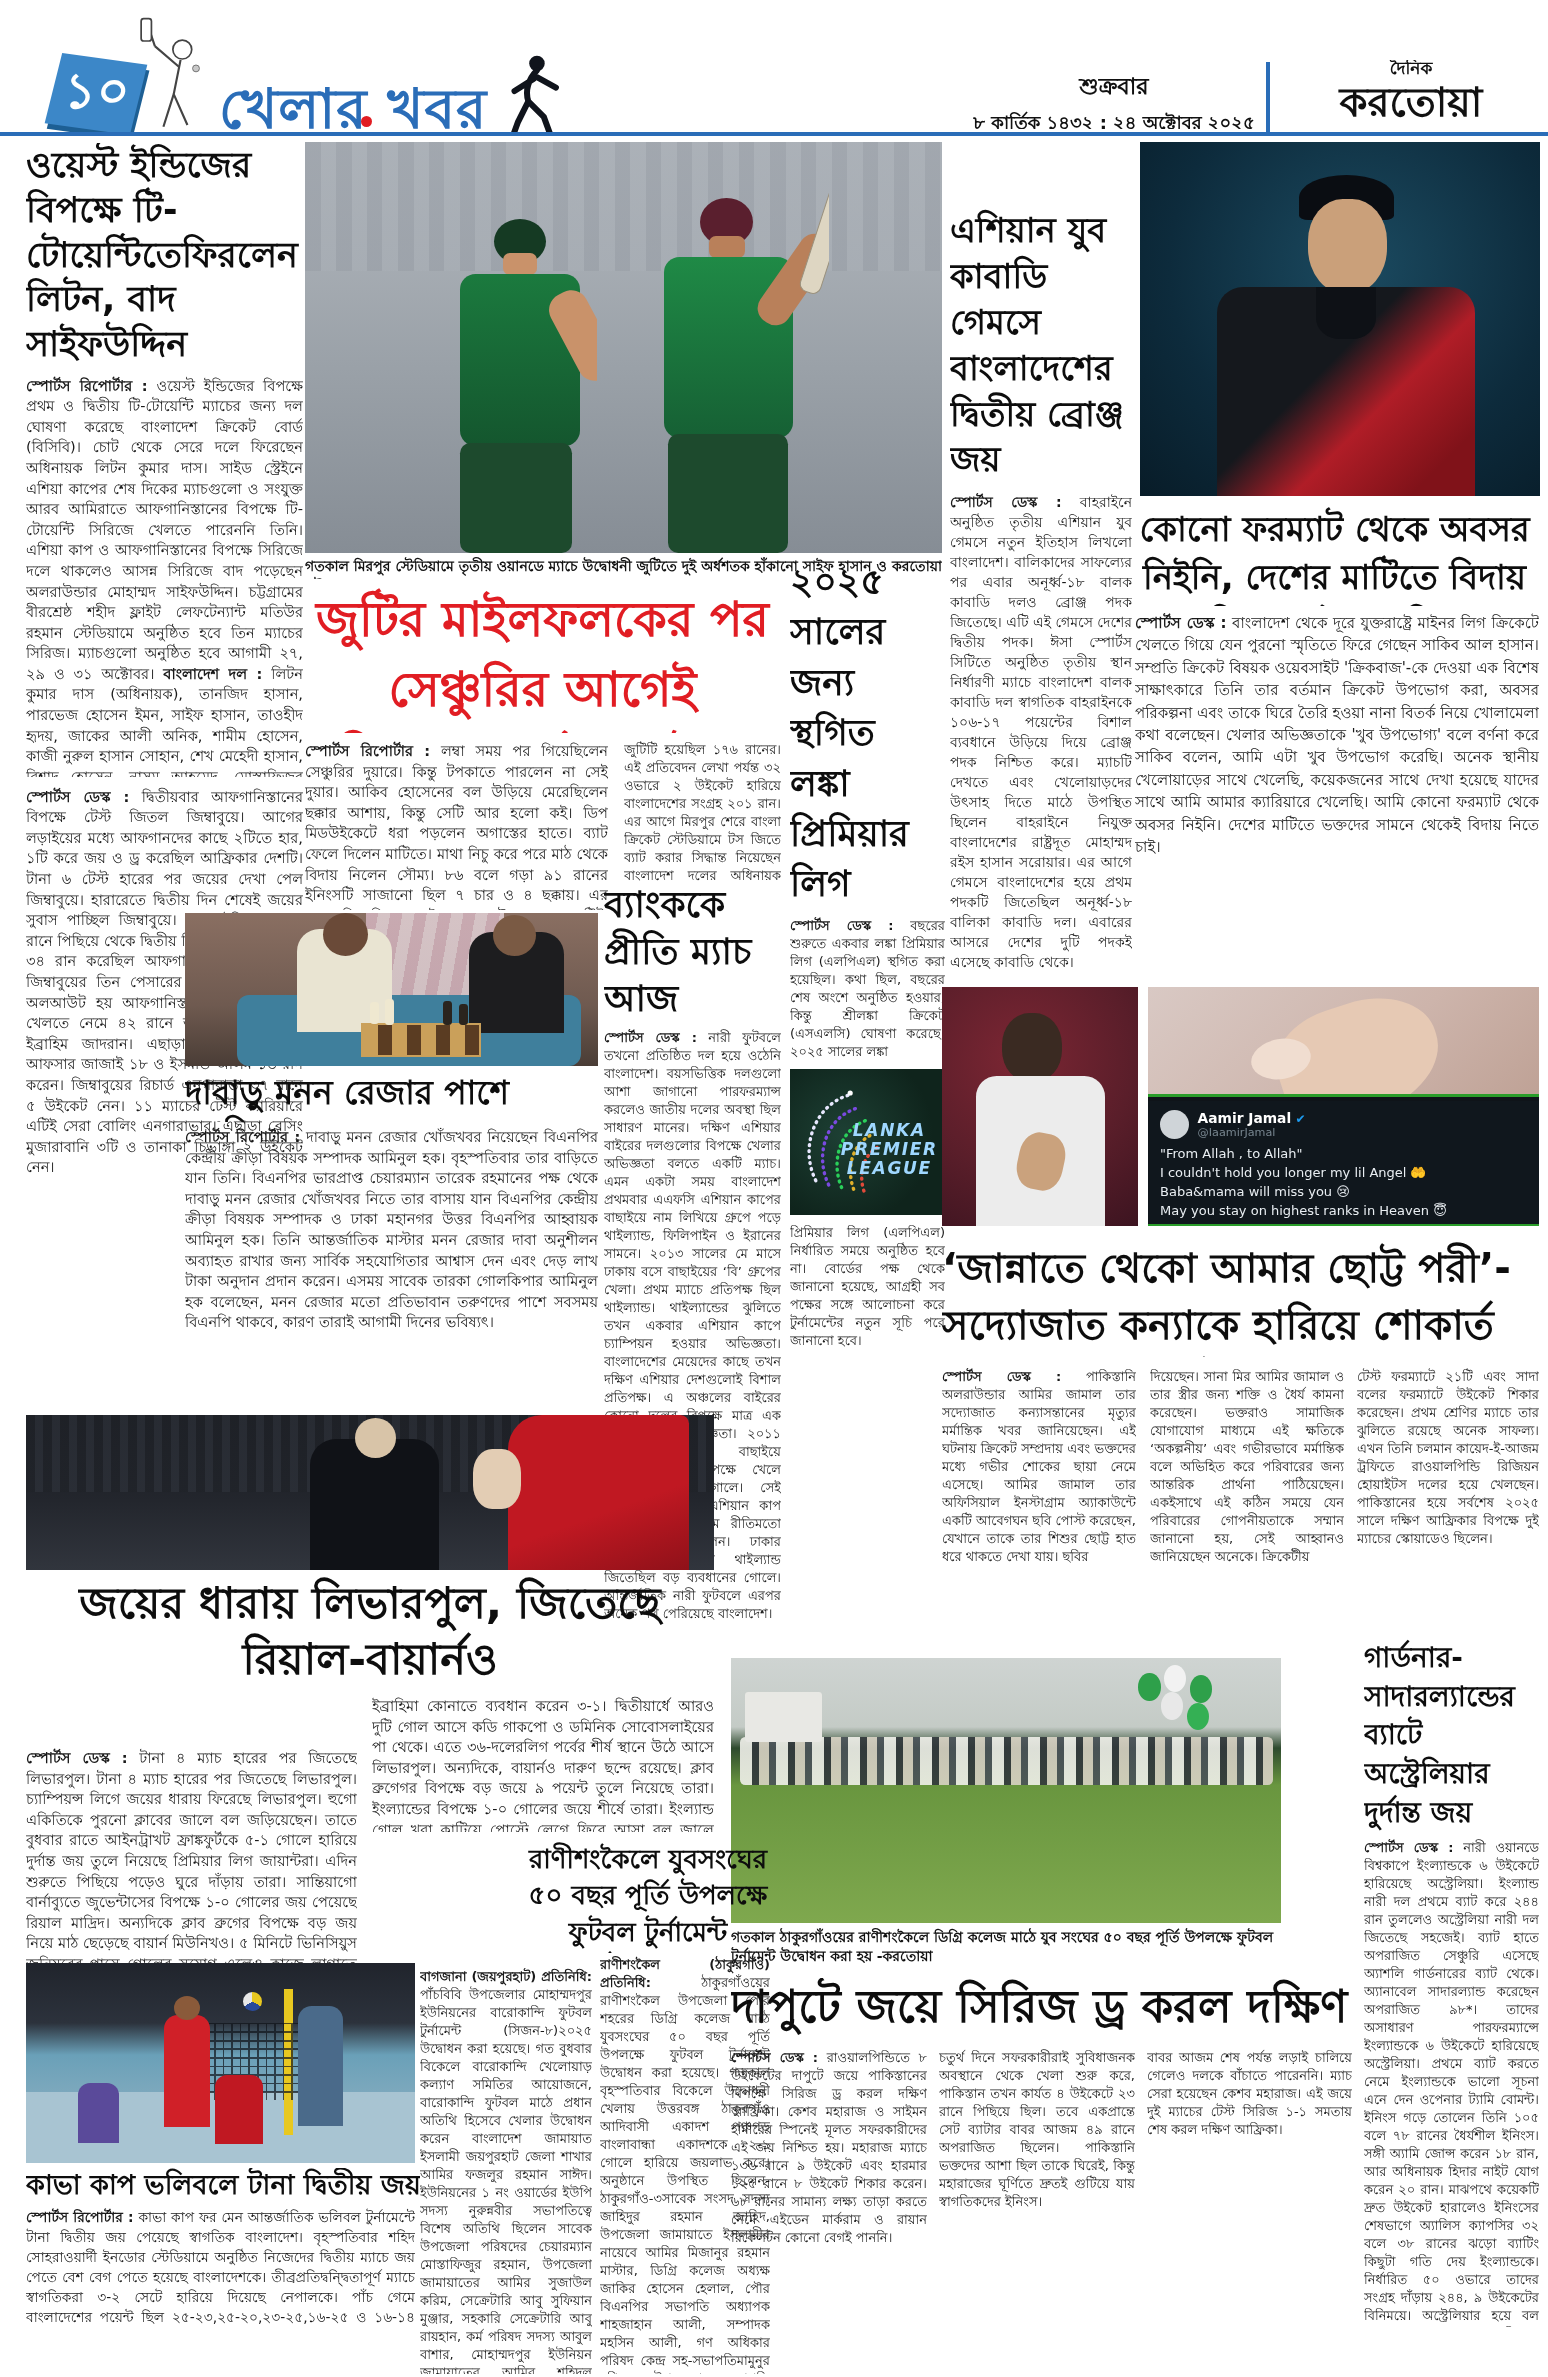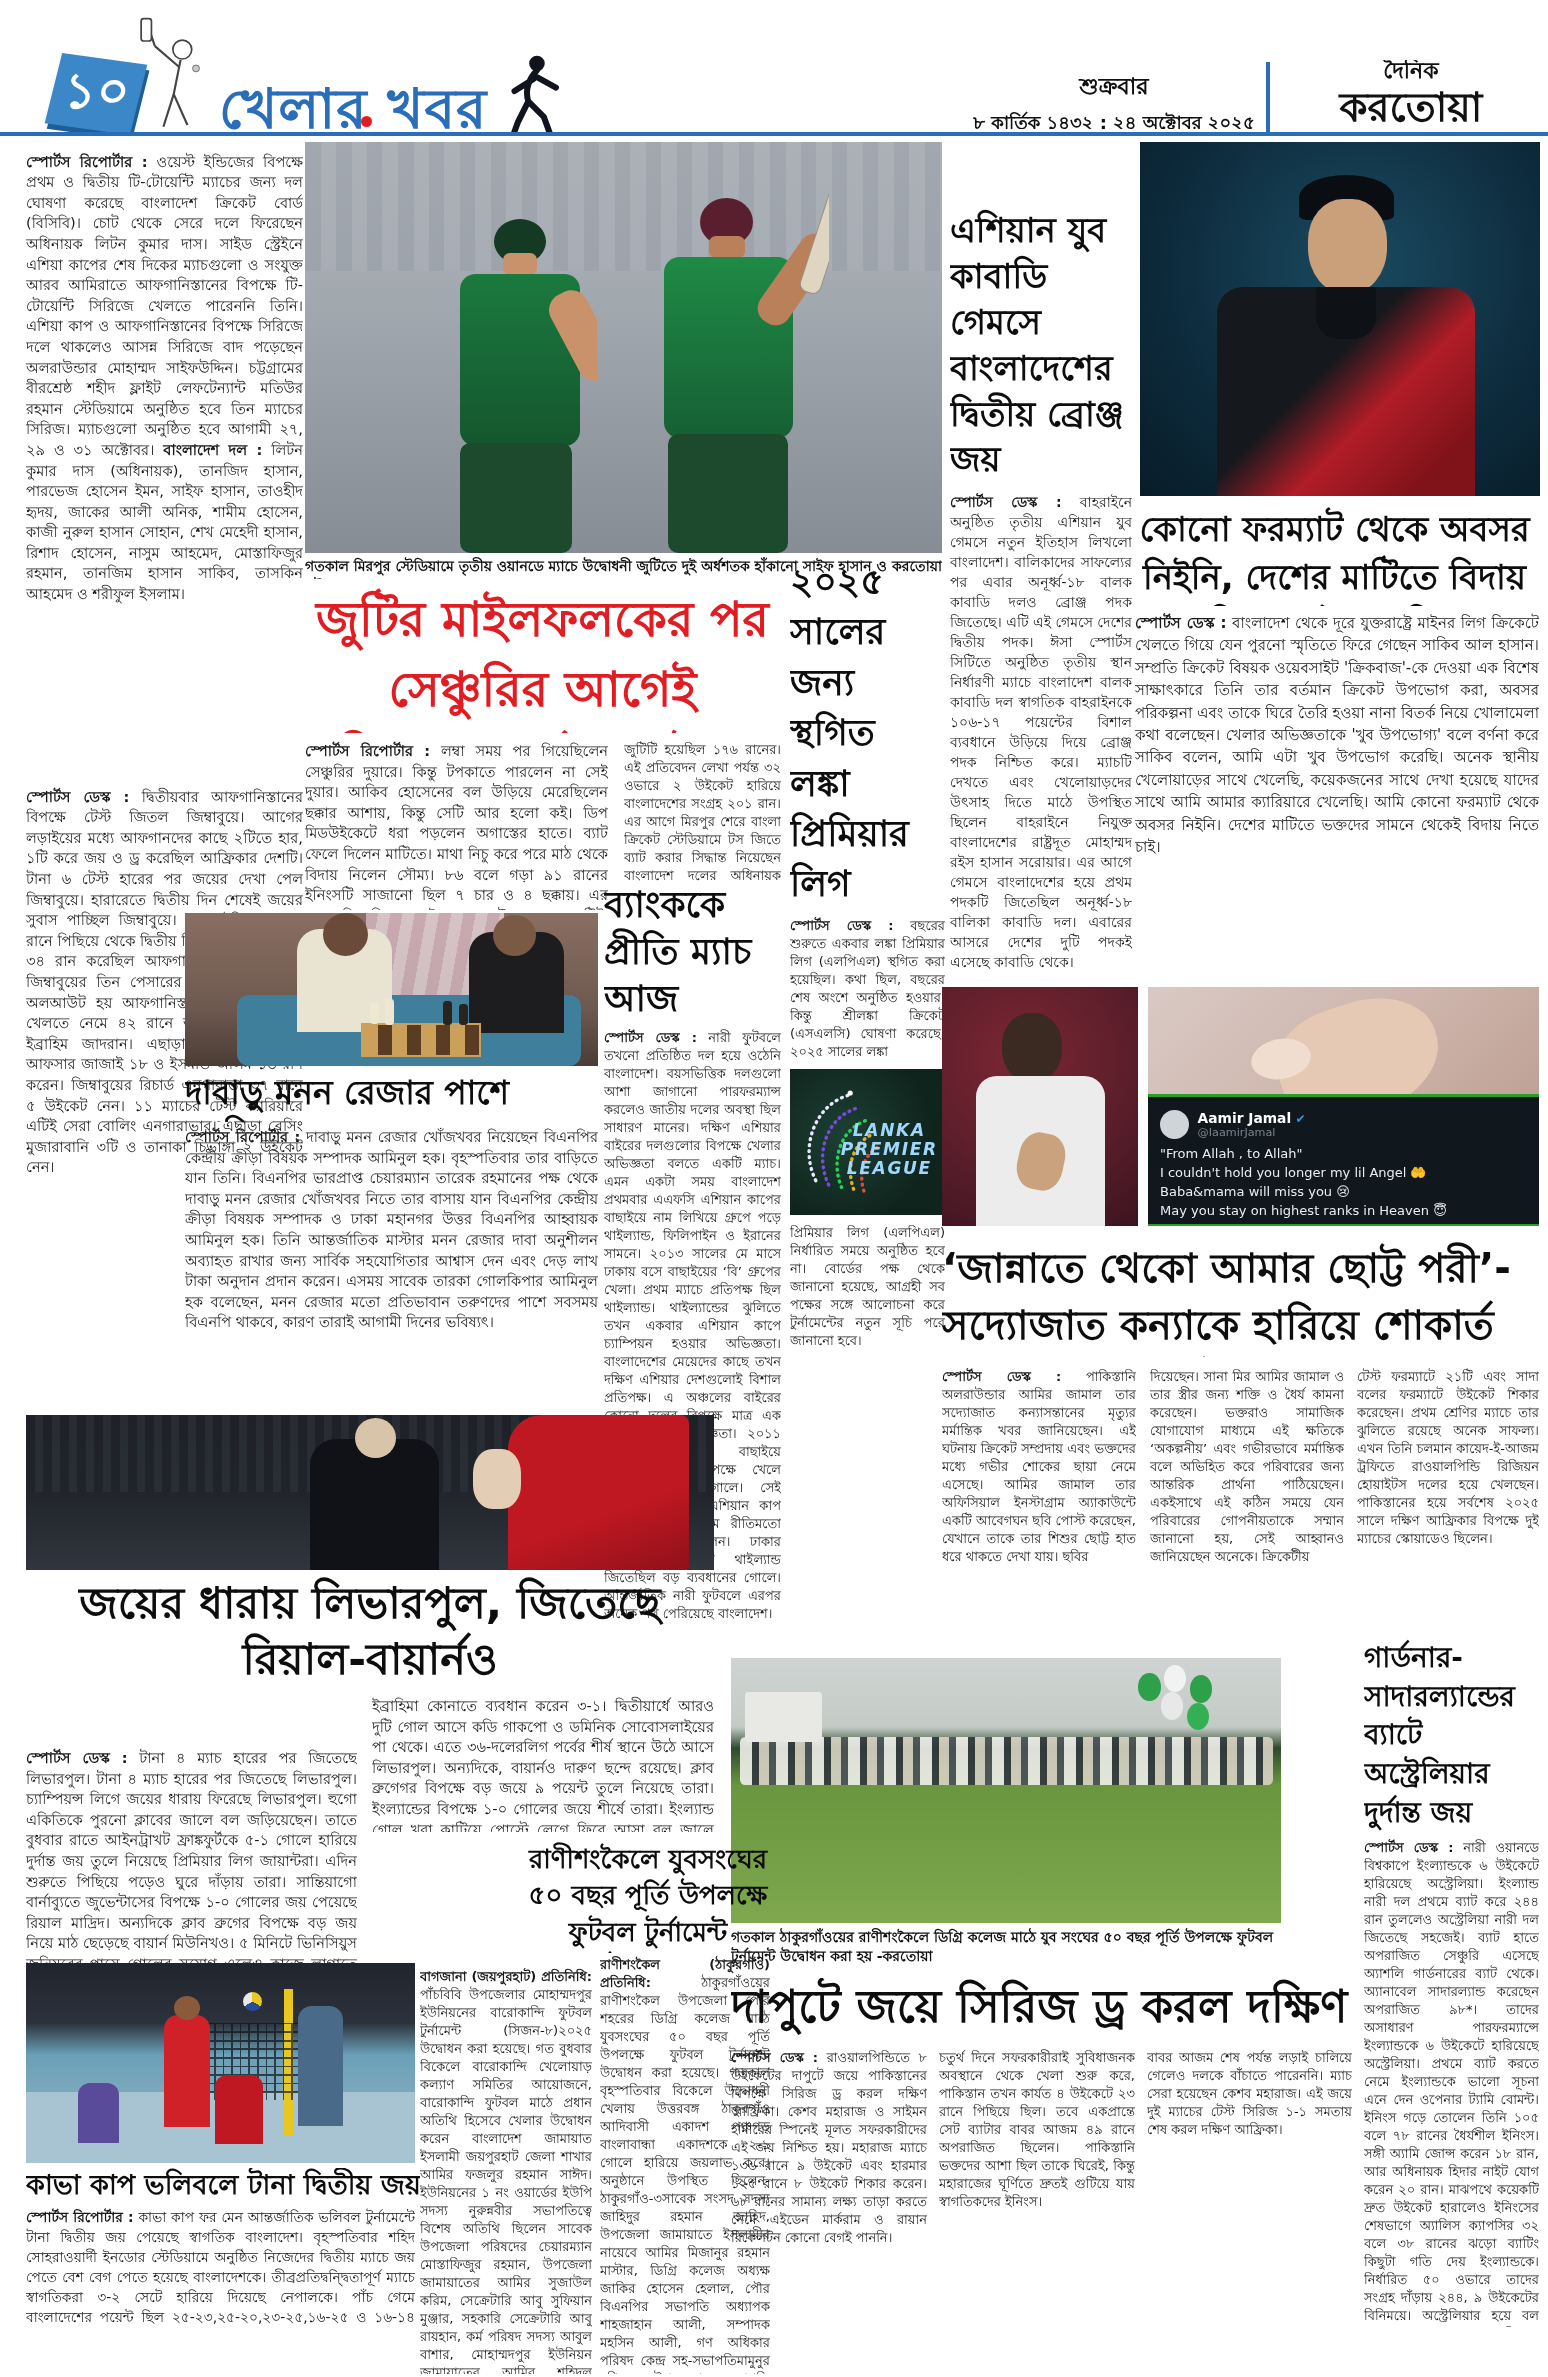--- a/index.html
+++ b/index.html
@@ -11,21 +11,21 @@
   .red{color:#e11d23;}
   .bt{font-size:14.6px;line-height:20.6px;text-align:justify;color:#1a1a1a;}
   .bt .lead{font-weight:800;}
   .small{font-size:13px;line-height:18px;}
   .cap{font-size:14px;line-height:19px;font-weight:700;color:#111;}
   .photo{position:absolute;overflow:hidden;}
   .credit{font-weight:700;}
   
   #masthead{font-weight:800;color:#2a6db8;font-size:55px;letter-spacing:0.9px;}
   #brand2{font-weight:800;font-size:40px;line-height:1;}
-  #brand1{font-weight:800;font-size:22px;line-height:1;}
+  #brand1{font-weight:800;font-size:17px;line-height:1;}
   .rule{position:absolute;background:#2a6db8;}
   .diamond{position:absolute;background:#3c87c8;transform:rotate(8deg) skewX(-6deg);
            box-shadow:3.4px 5.2px 0 #1d5f94;display:flex;align-items:center;justify-content:center;}
   .diamond span{transform:rotate(-8deg);color:#fff;font-size:50px;font-weight:800;}
   .tweetcard{background:#10171d;color:#e9eef2;}
   .tweetcard .nm{color:#ffffff;font-weight:700;font-size:13.8px;}
   .tweetcard .hd{color:#77858f;font-size:11.2px;}
   .tweetcard .ln{font-size:13px;line-height:19px;}
   .chk{color:#1d9bf0;font-size:12px;}
   .lpl-logo{background:radial-gradient(circle at 35% 45%, #1d4034 0%, #0f241c 70%);}
@@ -62,20 +62,21 @@
     </div>
     <div class="rule" style="left:1266px;top:62px;width:4.3px;height:72px;"></div>
     <div class="abs" style="left:1282px;top:60px;width:258px;height:74px;text-align:center;">
       <div id="brand1">দৈনিক</div>
       <div id="brand2" style="margin-top:5.2px;">করতোয়া</div>
     </div>
     <div class="rule" style="left:0;top:132px;width:1548px;height:4.3px;"></div>
   </div>
 
   <div class="abs" style="left:26px;top:143px;width:277px;height:634px;">
+    <div class="hl" style="font-size:35px;">ওয়েস্ট ইন্ডিজের বিপক্ষে টি-টোয়েন্টিতেফিরলেন লিটন, বাদ সাইফউদ্দিন</div>
     <p class="bt" style="margin:8.6px 0 0;">
       <span class="lead">স্পোর্টস রিপোর্টার :</span>
       <span>ওয়েস্ট ইন্ডিজের বিপক্ষে প্রথম ও দ্বিতীয় টি-টোয়েন্টি ম্যাচের জন্য দল ঘোষণা করেছে বাংলাদেশ ক্রিকেট বোর্ড (বিসিবি)। চোট থেকে সেরে দলে ফিরেছেন অধিনায়ক লিটন কুমার দাস। সাইড স্ট্রেইনে এশিয়া কাপের শেষ দিকের ম্যাচগুলো ও সংযুক্ত আরব আমিরাতে আফগানিস্তানের বিপক্ষে টি-টোয়েন্টি সিরিজে খেলতে পারেননি তিনি। এশিয়া কাপ ও আফগানিস্তানের বিপক্ষে সিরিজে দলে থাকলেও আসন্ন সিরিজে বাদ পড়েছেন অলরাউন্ডার মোহাম্মদ সাইফউদ্দিন। চট্টগ্রামের বীরশ্রেষ্ঠ শহীদ ফ্লাইট লেফটেন্যান্ট মতিউর রহমান স্টেডিয়ামে অনুষ্ঠিত হবে তিন ম্যাচের সিরিজ। ম্যাচগুলো অনুষ্ঠিত হবে আগামী ২৭, ২৯ ও ৩১ অক্টোবর।</span>
       <span class="lead">বাংলাদেশ দল :</span>
       <span>লিটন কুমার দাস (অধিনায়ক), তানজিদ হাসান, পারভেজ হোসেন ইমন, সাইফ হাসান, তাওহীদ হৃদয়, জাকের আলী অনিক, শামীম হোসেন, কাজী নুরুল হাসান সোহান, শেখ মেহেদী হাসান, রিশাদ হোসেন, নাসুম আহমেদ, মোস্তাফিজুর রহমান, তানজিম হাসান সাকিব, তাসকিন আহমেদ ও শরীফুল ইসলাম।</span>
     </p>
   </div>
 
   <div class="abs" style="left:26px;top:778px;width:277px;height:634px;">
     <p class="bt" style="margin:8.6px 0 0;">

